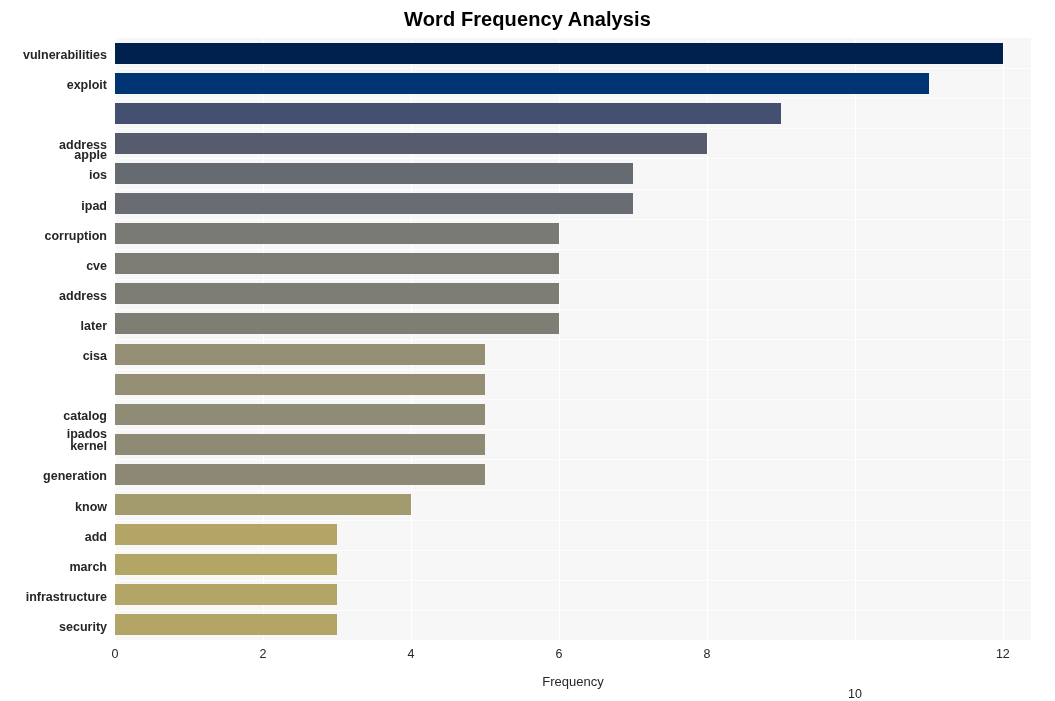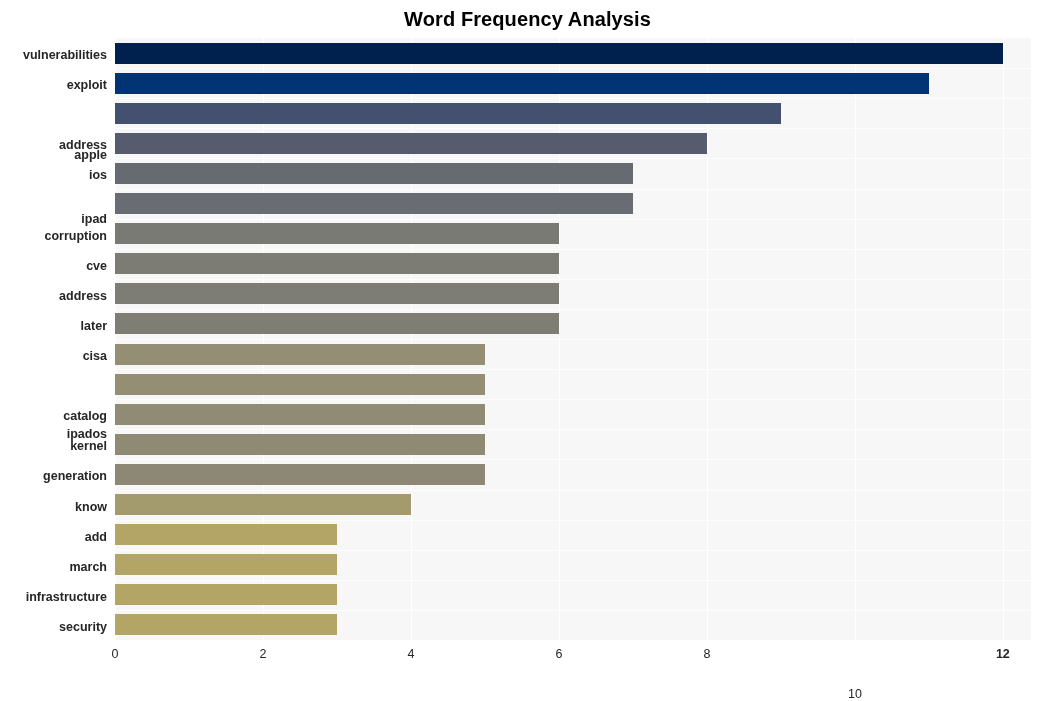--- a/index.html
+++ b/index.html
@@ -189,21 +189,21 @@
         <div class="bar" title="security: 3" style="top: 576.45px; width: 221.971px; height: 21px; background: rgb(179, 165, 102);"></div>
       </div>
   </div>
 
   <div id="ylabels">
       <div class="ylabel" style="top: 8.05px;">vulnerabilities</div>
       <div class="ylabel" style="top: 38.15px;">exploit</div>
       <div class="ylabel" style="top: 68.25px; margin-top: 40px;">apple</div>
       <div class="ylabel" style="top: 98.35px;">address</div>
       <div class="ylabel" style="top: 128.45px;">ios</div>
-      <div class="ylabel" style="top: 158.55px; margin-top: 13px;">ipad</div>
+      <div class="ylabel" style="top: 158.55px;">ipad</div>
       <div class="ylabel" style="top: 188.65px;">corruption</div>
       <div class="ylabel" style="top: 218.75px;">cve</div>
       <div class="ylabel" style="top: 248.85px;">address</div>
       <div class="ylabel" style="top: 278.95px;">later</div>
       <div class="ylabel" style="top: 309.05px;">cisa</div>
       <div class="ylabel" style="top: 339.15px; margin-top: 48px;">ipados</div>
       <div class="ylabel" style="top: 369.25px;">catalog</div>
       <div class="ylabel" style="top: 399.35px;">kernel</div>
       <div class="ylabel" style="top: 429.45px; padding-left: 22px;">generation</div>
       <div class="ylabel" style="top: 459.55px;">know</div>
@@ -213,17 +213,18 @@
       <div class="ylabel" style="top: 579.95px;">security</div>
     </div>
 
   <div id="xticks">
       <div class="xtick" style="left: 0px;">0</div>
       <div class="xtick" style="left: 147.981px;">2</div>
       <div class="xtick" style="left: 295.961px;">4</div>
       <div class="xtick" style="left: 443.942px;">6</div>
       <div class="xtick" style="left: 591.922px;">8</div>
       <div class="xtick" style="left: 739.903px; margin-top: 40px;">10</div>
-      <div class="xtick" style="left: 887.884px; font-weight: bold;">12</div>
+      <div class="xtick" style="left: 887.884px;">12</div>
     </div>
 
+  <div id="xaxis-label">Frequency</div>
 
 </div>
 
 </body></html>

